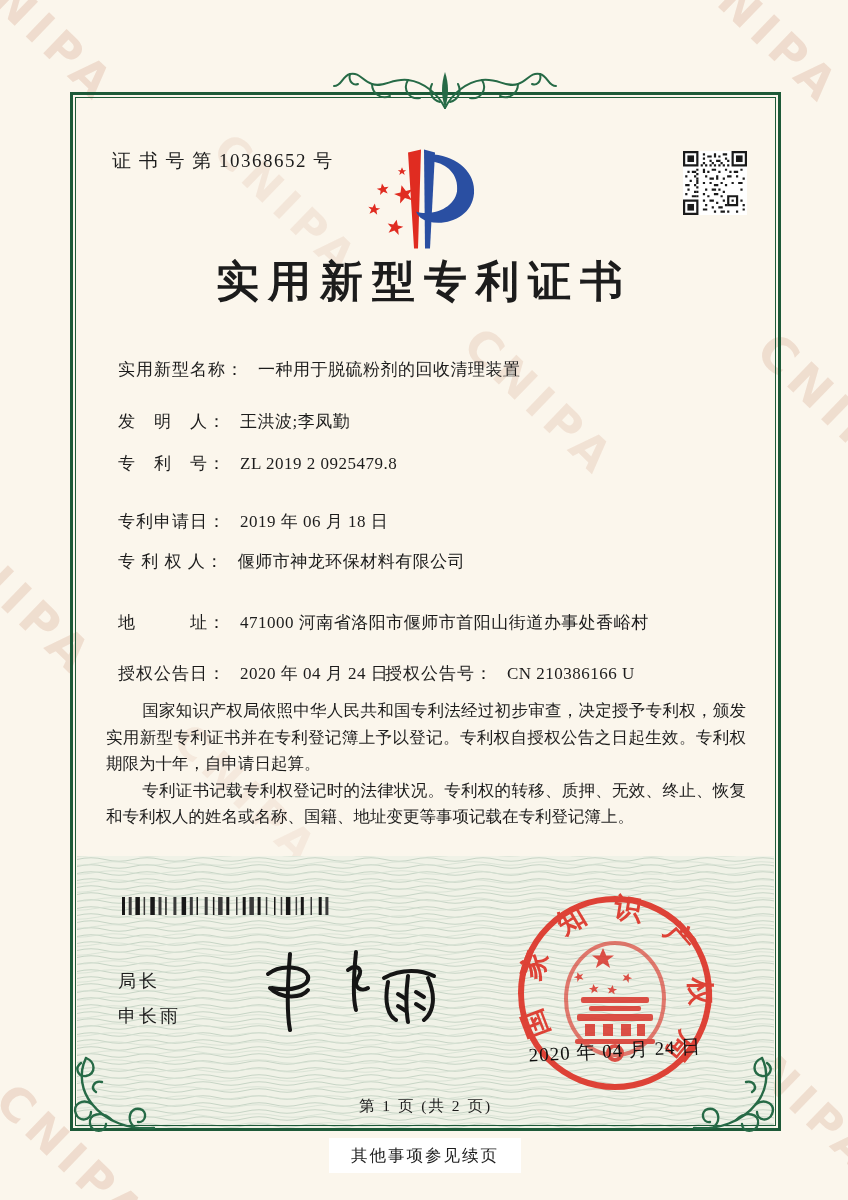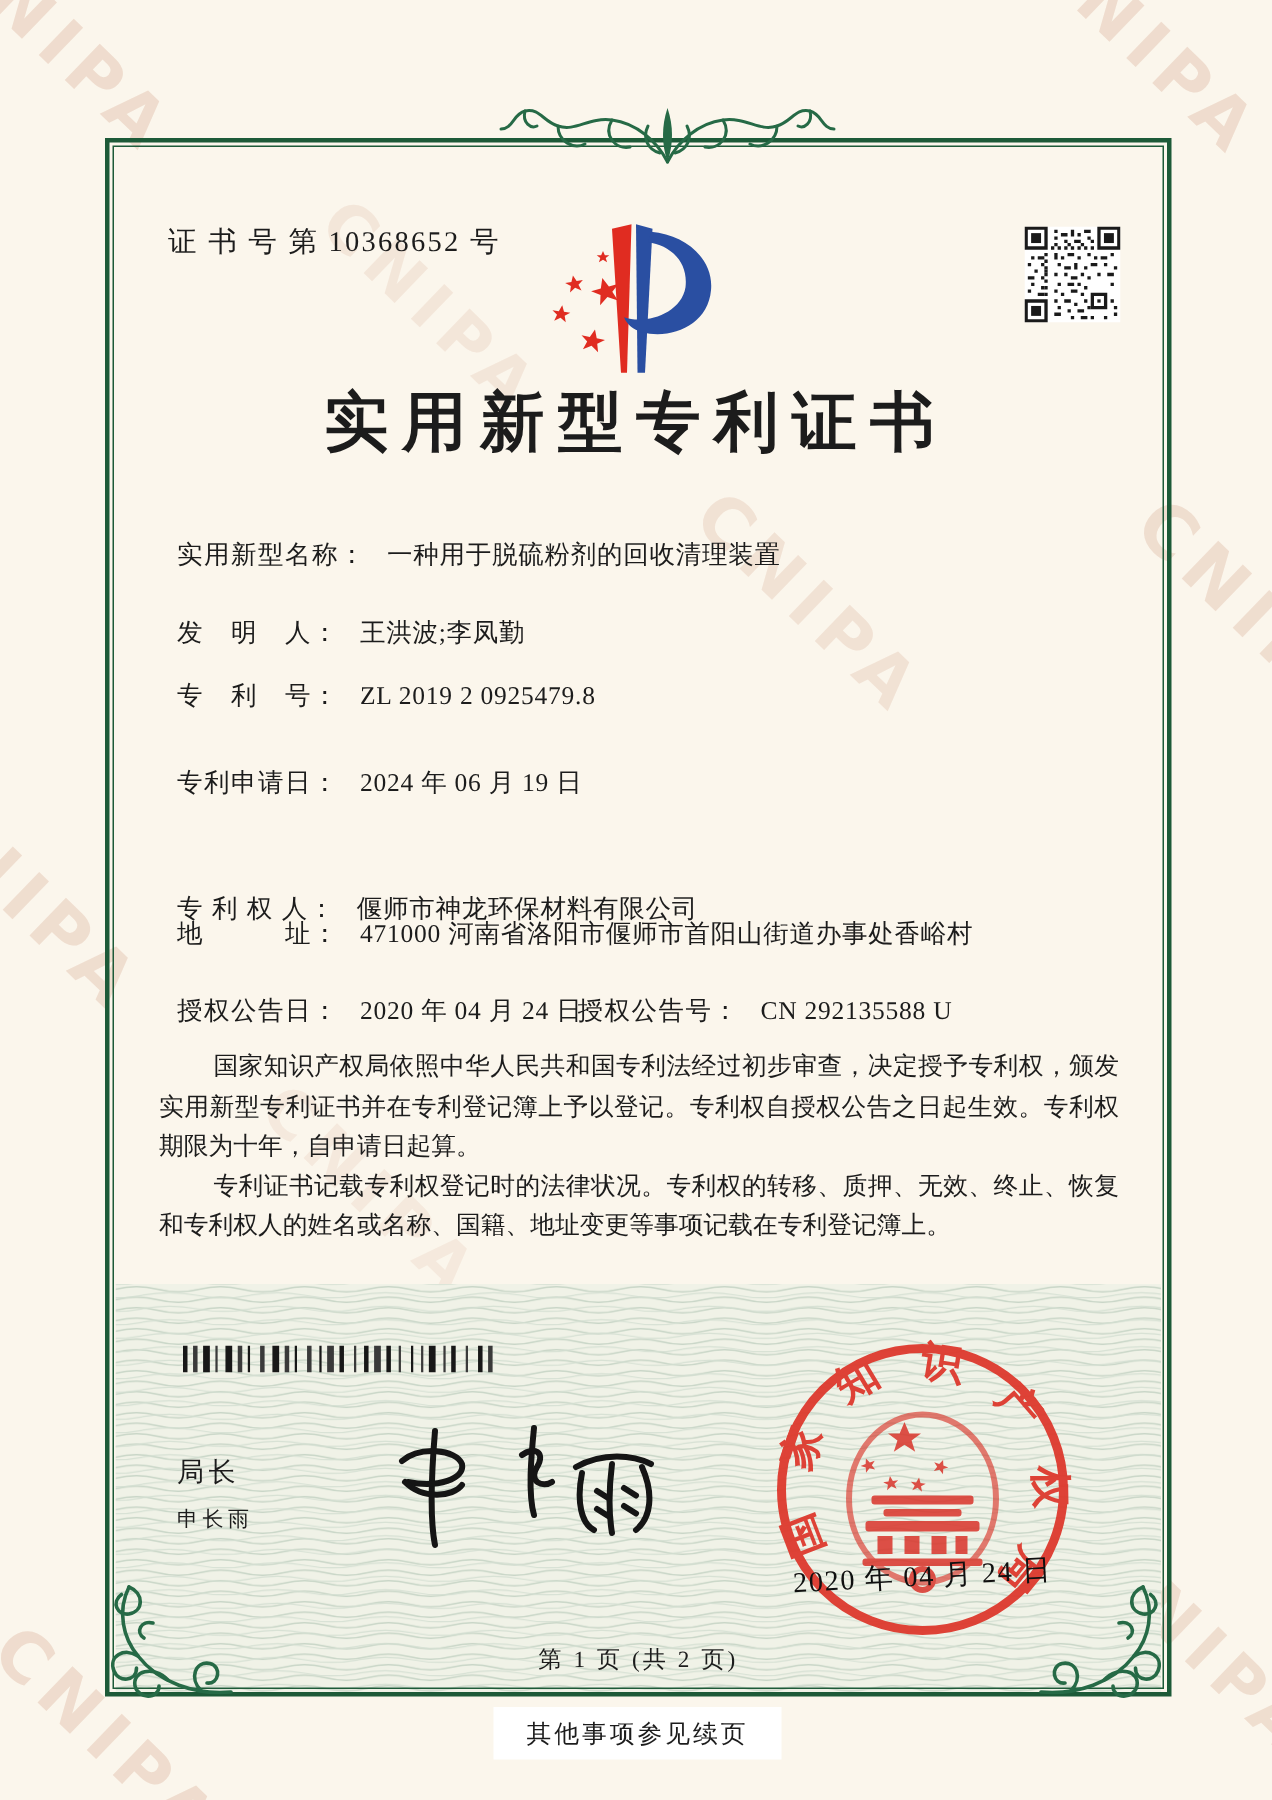--- a/index.html
+++ b/index.html
@@ -26,21 +26,21 @@
   .row .lbl{letter-spacing:1px;}
   .row .val{margin-left:14px;letter-spacing:0.5px;text-align:right;}
   .grant2{position:absolute;left:267px;top:0;}
   .paras{position:absolute;left:106px;top:698px;width:640px;font-size:16.5px;line-height:26.5px;
          text-align:justify;}
   .paras p{margin:0;text-indent:2.2em;}
   .barcode{position:absolute;left:120px;top:897px;}
   .sig-role{position:absolute;left:118px;top:969px;font-family:"Liberation Sans","DejaVu Sans",sans-serif;
             font-size:18px;letter-spacing:3px;}
   .sig-name{position:absolute;left:118px;top:1004px;font-family:Liberation Sans, sans-serif;
-            font-size:14px;letter-spacing:3px;}
+            font-size:18px;letter-spacing:3px;}
   .signature{position:absolute;left:252px;top:948px;}
   .seal{position:absolute;left:515px;top:893px;opacity:.93;mix-blend-mode:multiply;}
   .seal-date{position:absolute;left:515px;top:1038px;width:200px;text-align:center;font-size:19px;
              letter-spacing:1px;color:#101010;transform:rotate(-3deg);}
   .pagenum{position:absolute;left:70px;top:1096px;width:711px;text-align:center;font-size:15.5px;
            letter-spacing:2px;}
   .note-box{position:absolute;left:329px;top:1138px;width:192px;height:35px;background:#ffffff;
             text-align:center;line-height:35px;font-size:16.5px;letter-spacing:2px;z-index:5;}
 </style>
 </head>
@@ -163,32 +163,32 @@
     <div class="row" style="top:358px;">
       <span class="lbl">实用新型名称：</span><span class="val">一种用于脱硫粉剂的回收清理装置</span>
     </div>
     <div class="row" style="top:410px;">
       <span class="lbl">发　明　人：</span><span class="val">王洪波;李凤勤</span>
     </div>
     <div class="row" style="top:452px;">
       <span class="lbl">专　利　号：</span><span class="val">ZL 2019 2 0925479.8</span>
     </div>
     <div class="row" style="top:510px;">
-      <span class="lbl">专利申请日：</span><span class="val">2024 年 06 月 19 日</span>
-    </div>
-    <div class="row" style="top:594px;">
+      <span class="lbl">专利申请日：</span><span class="val">2019 年 06 月 18 日</span>
+    </div>
+    <div class="row" style="top:550px;">
       <span class="lbl">专 利 权 人：</span><span class="val">偃师市神龙环保材料有限公司</span>
     </div>
     <div class="row" style="top:611px;">
       <span class="lbl">地　　　址：</span><span class="val">471000 河南省洛阳市偃师市首阳山街道办事处香峪村</span>
     </div>
     <div class="row" style="top:662px;">
       <span class="lbl">授权公告日：</span><span class="val">2020 年 04 月 24 日</span>
       <span class="grant2">
-        <span class="lbl">授权公告号：</span><span class="val">CN 292135588 U</span>
+        <span class="lbl">授权公告号：</span><span class="val">CN 210386166 U</span>
       </span>
     </div>
 
     <div class="paras">
       <p>国家知识产权局依照中华人民共和国专利法经过初步审查，决定授予专利权，颁发实用新型专利证书并在专利登记簿上予以登记。专利权自授权公告之日起生效。专利权期限为十年，自申请日起算。</p>
       <p>专利证书记载专利权登记时的法律状况。专利权的转移、质押、无效、终止、恢复和专利权人的姓名或名称、国籍、地址变更等事项记载在专利登记簿上。</p>
     </div>
 
     <svg class="barcode" width="218" height="18">
         <rect x="2" y="0" width="3" height="18" fill="#181818"></rect>

